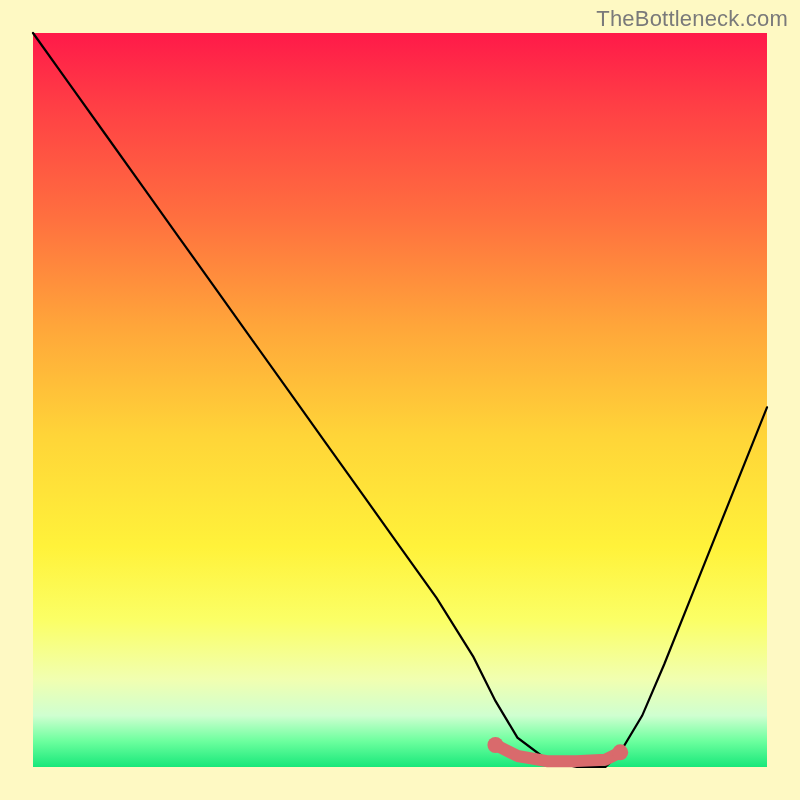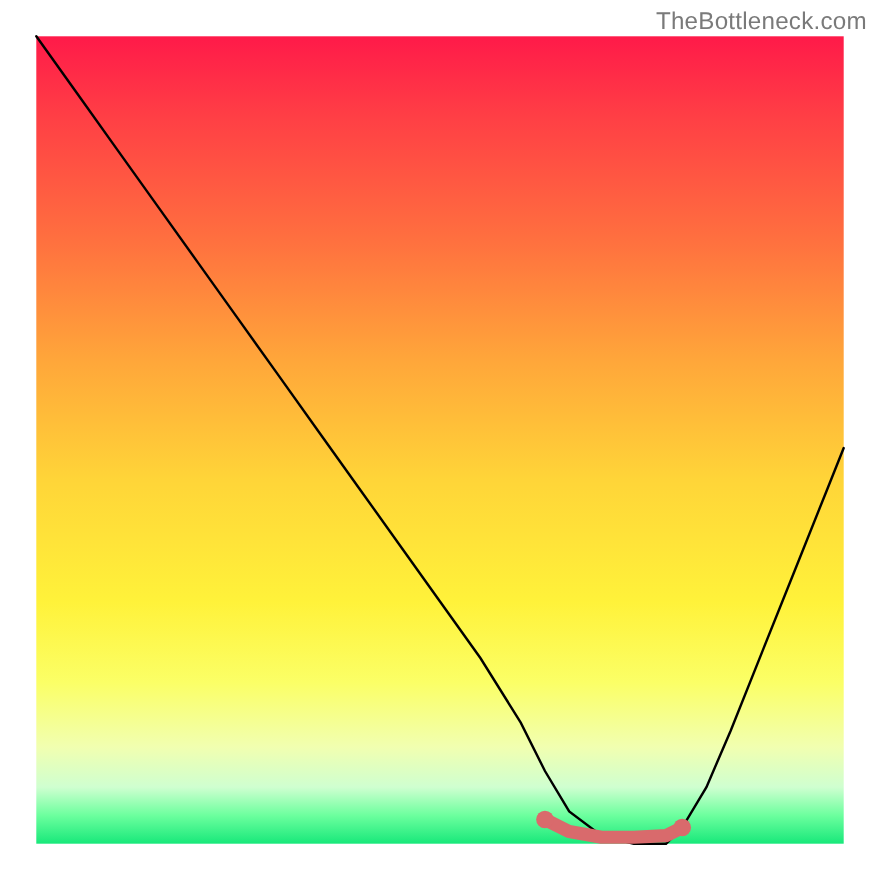--- a/index.html
+++ b/index.html
@@ -10,21 +10,21 @@
     background: #000;
     overflow: hidden;
     font-family: Arial, Helvetica, sans-serif;
   }
   .frame {
     position: absolute;
     left: 0;
     top: 0;
     width: 800px;
     height: 800px;
-    background: #ffffff;
+    background: #fef9c3;
   }
   .plot-area {
     position: absolute;
     left: 33px;
     top: 33px;
     width: 734px;
     height: 734px;
     
     background: linear-gradient(
       to bottom,

